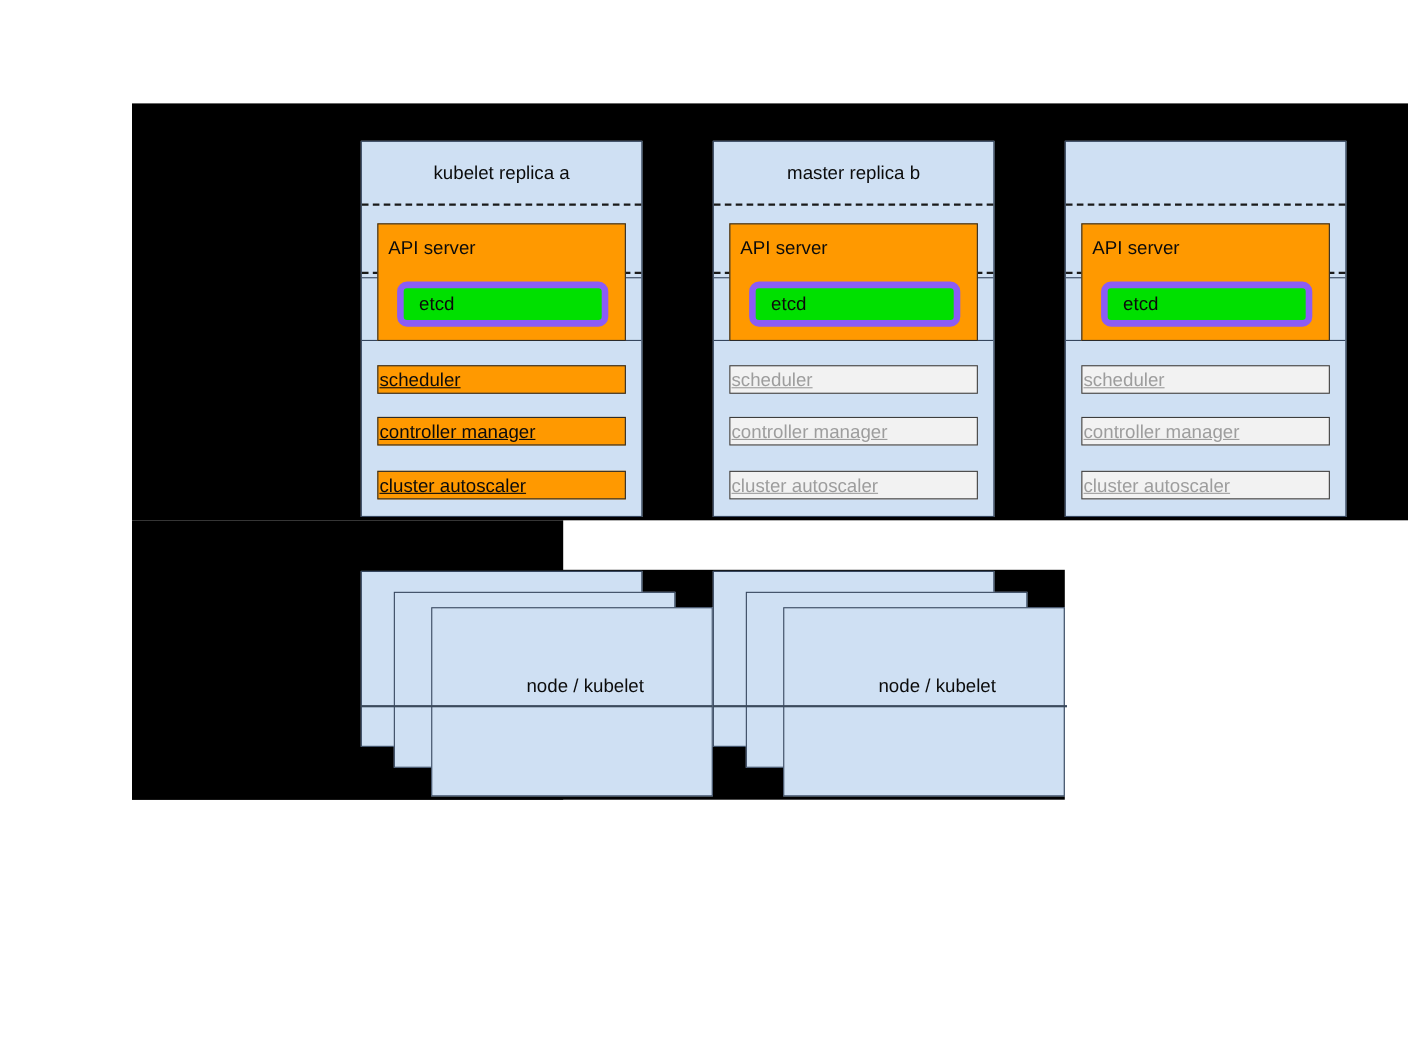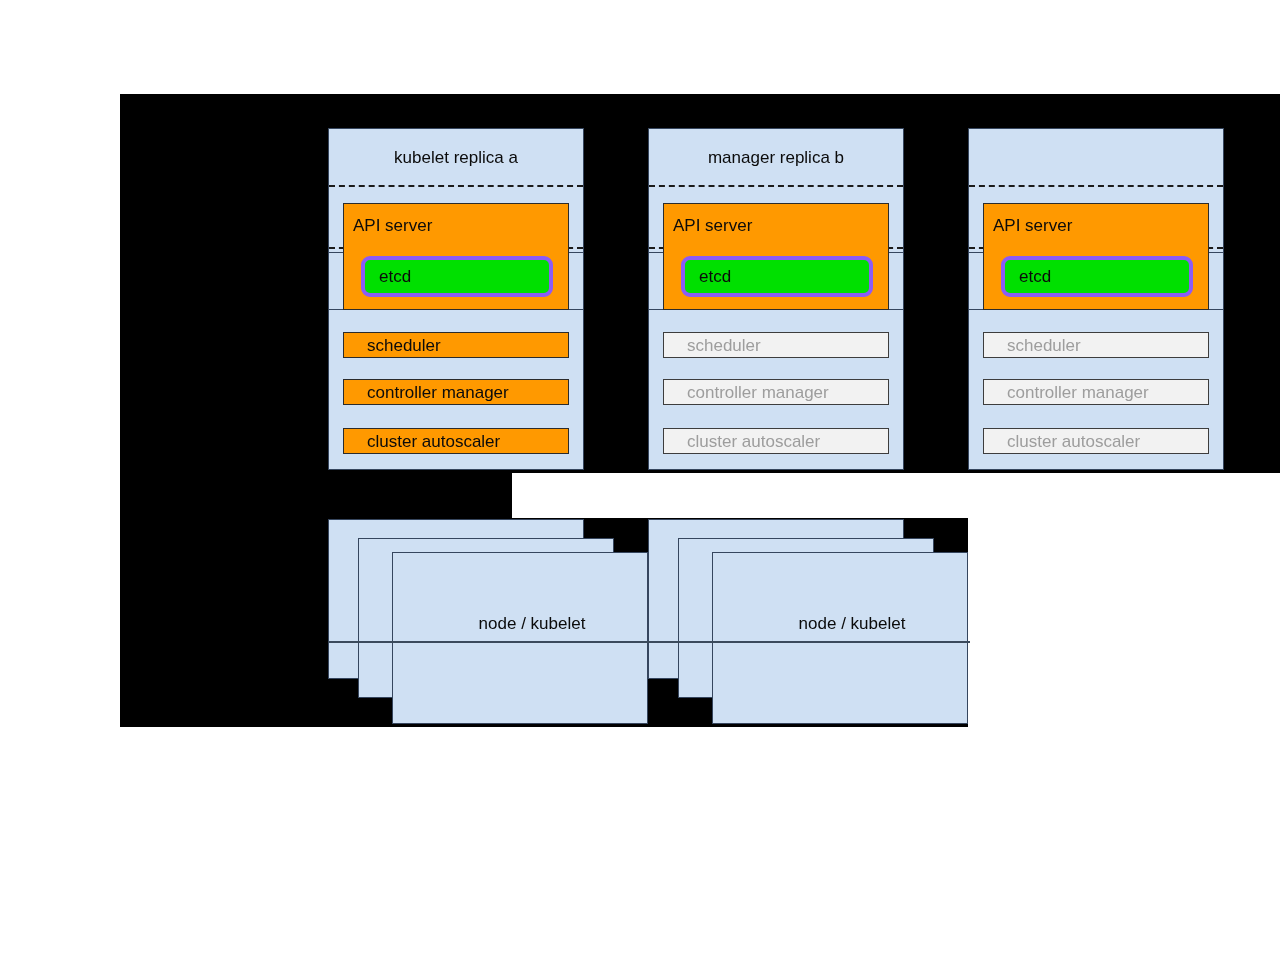--- a/index.html
+++ b/index.html
@@ -60,22 +60,23 @@
 
   
   .comp {
     position: absolute;
     box-sizing: border-box;
     border: 1px solid #1a1a1a;
     font-size: 17px;
     line-height: 1;
     display: flex;
     align-items: center;
-    padding-left: 23px;
-    color: #0b0b0b;
+    padding-left: 1px;
+    color: #0b0b0b;
+    text-decoration: underline;
   }
   .comp.active {
     background: #ff9900;
     border-color: #2b2b2b;
     color: #0b0b0b;
   }
   .comp.inactive {
     background: #f2f2f2;
     border-color: #3d3d3d;
     color: #9d9d9d;
@@ -93,21 +94,21 @@
     left: 9px;
     top: 13px;
     font-size: 17px;
     color: #0b0b0b;
     line-height: 1;
   }
   .etcd {
     position: absolute;
     box-sizing: border-box;
     background: #00e000;
-    border: 4px solid #8b5cf6;
+    border: 6px solid #8b5cf6;
     border-radius: 9px;
     font-size: 17px;
     color: #0b0b0b;
     display: flex;
     align-items: center;
     padding-left: 14px;
   }
 
   
   .nodecard {
@@ -152,21 +153,21 @@
   </div>
   <div class="apiblock" style="left:343px; top:203px; width:226px; height:107px;">
     <div class="label">API server</div>
     <div class="etcd" style="left:17px; top:52px; width:192px; height:41px;">etcd</div>
   </div>
   <div class="comp active" style="left:343px; top:332px; width:226px; height:26px;">scheduler</div>
   <div class="comp active" style="left:343px; top:379px; width:226px; height:26px;">controller manager</div>
   <div class="comp active" style="left:343px; top:428px; width:226px; height:26px;">cluster autoscaler</div>
 
   <div class="replica" style="left:648px; top:128px; width:256px; height:342px;">
-    <div class="replica-title">manager replica b</div>
+    <div class="replica-title">master replica b</div>
     <div class="dashed-rule" style="top:56px;"></div>
     <div class="dashed-rule" style="top:118px;"></div>
     <div class="solid-rule" style="top:123px;"></div>
     <div class="solid-rule" style="top:180px;"></div>
   </div>
   <div class="apiblock" style="left:663px; top:203px; width:226px; height:107px;">
     <div class="label">API server</div>
     <div class="etcd" style="left:17px; top:52px; width:192px; height:41px;">etcd</div>
   </div>
   <div class="comp inactive" style="left:663px; top:332px; width:226px; height:26px;">scheduler</div>

